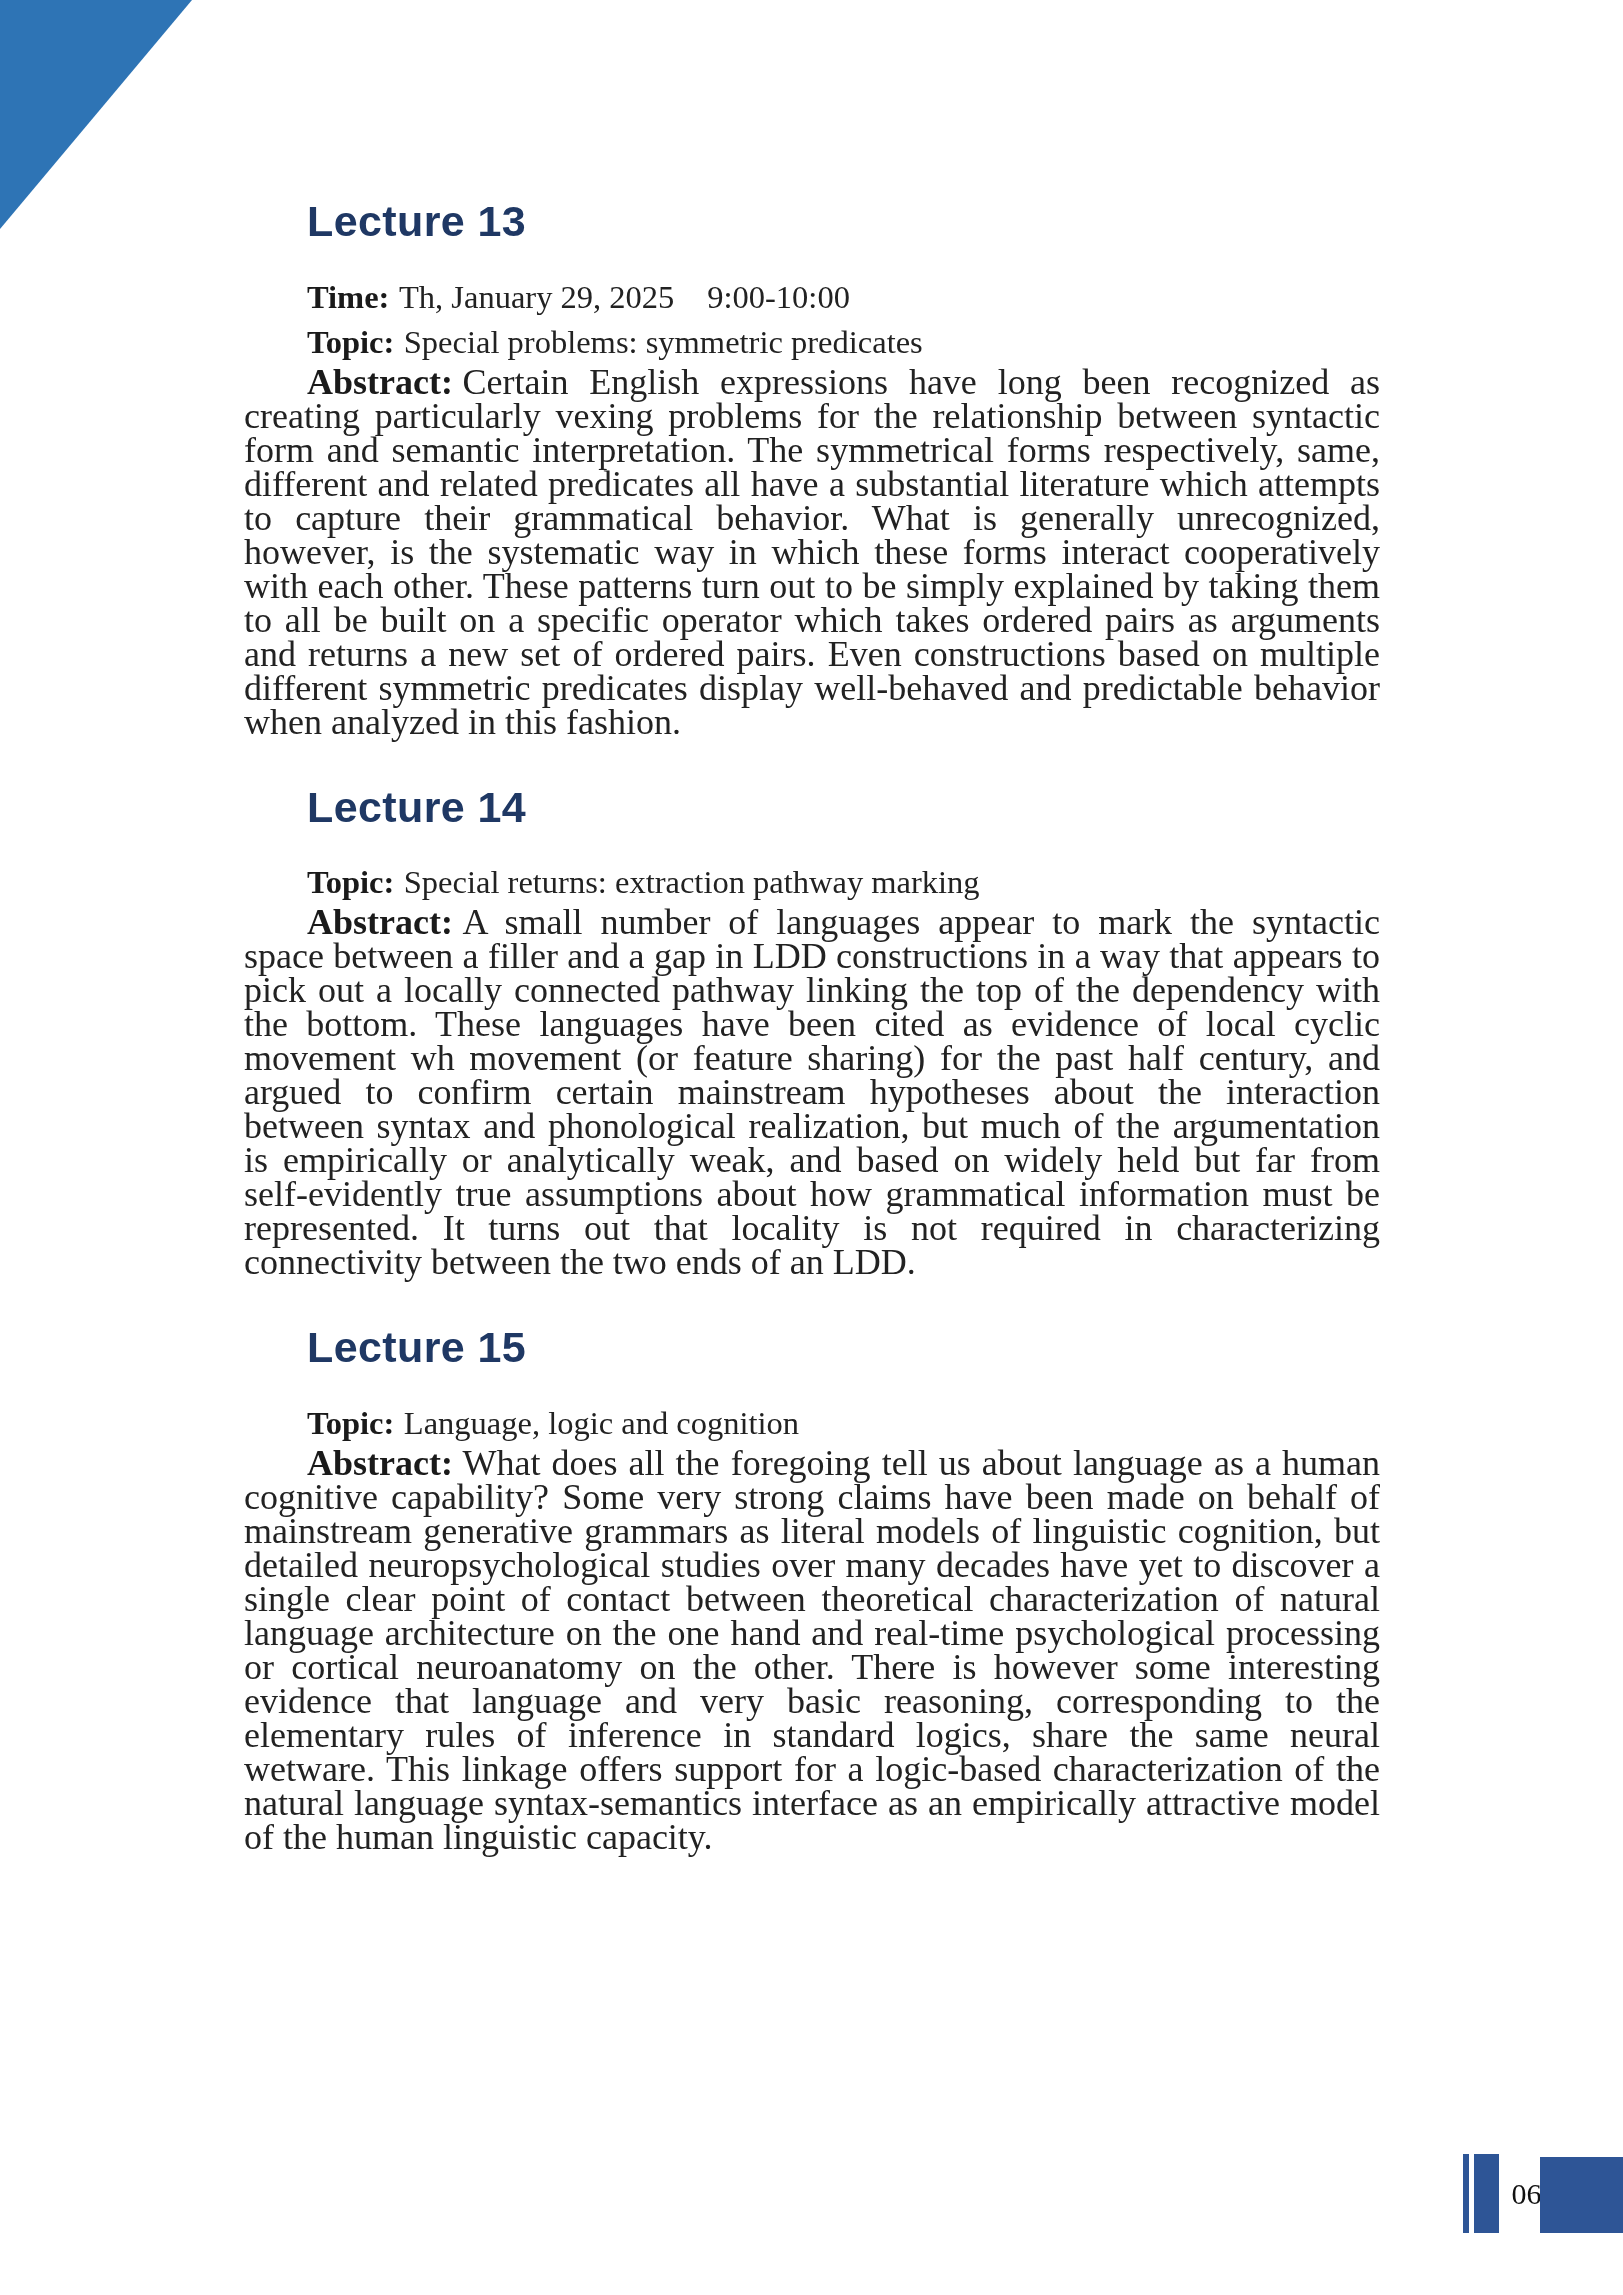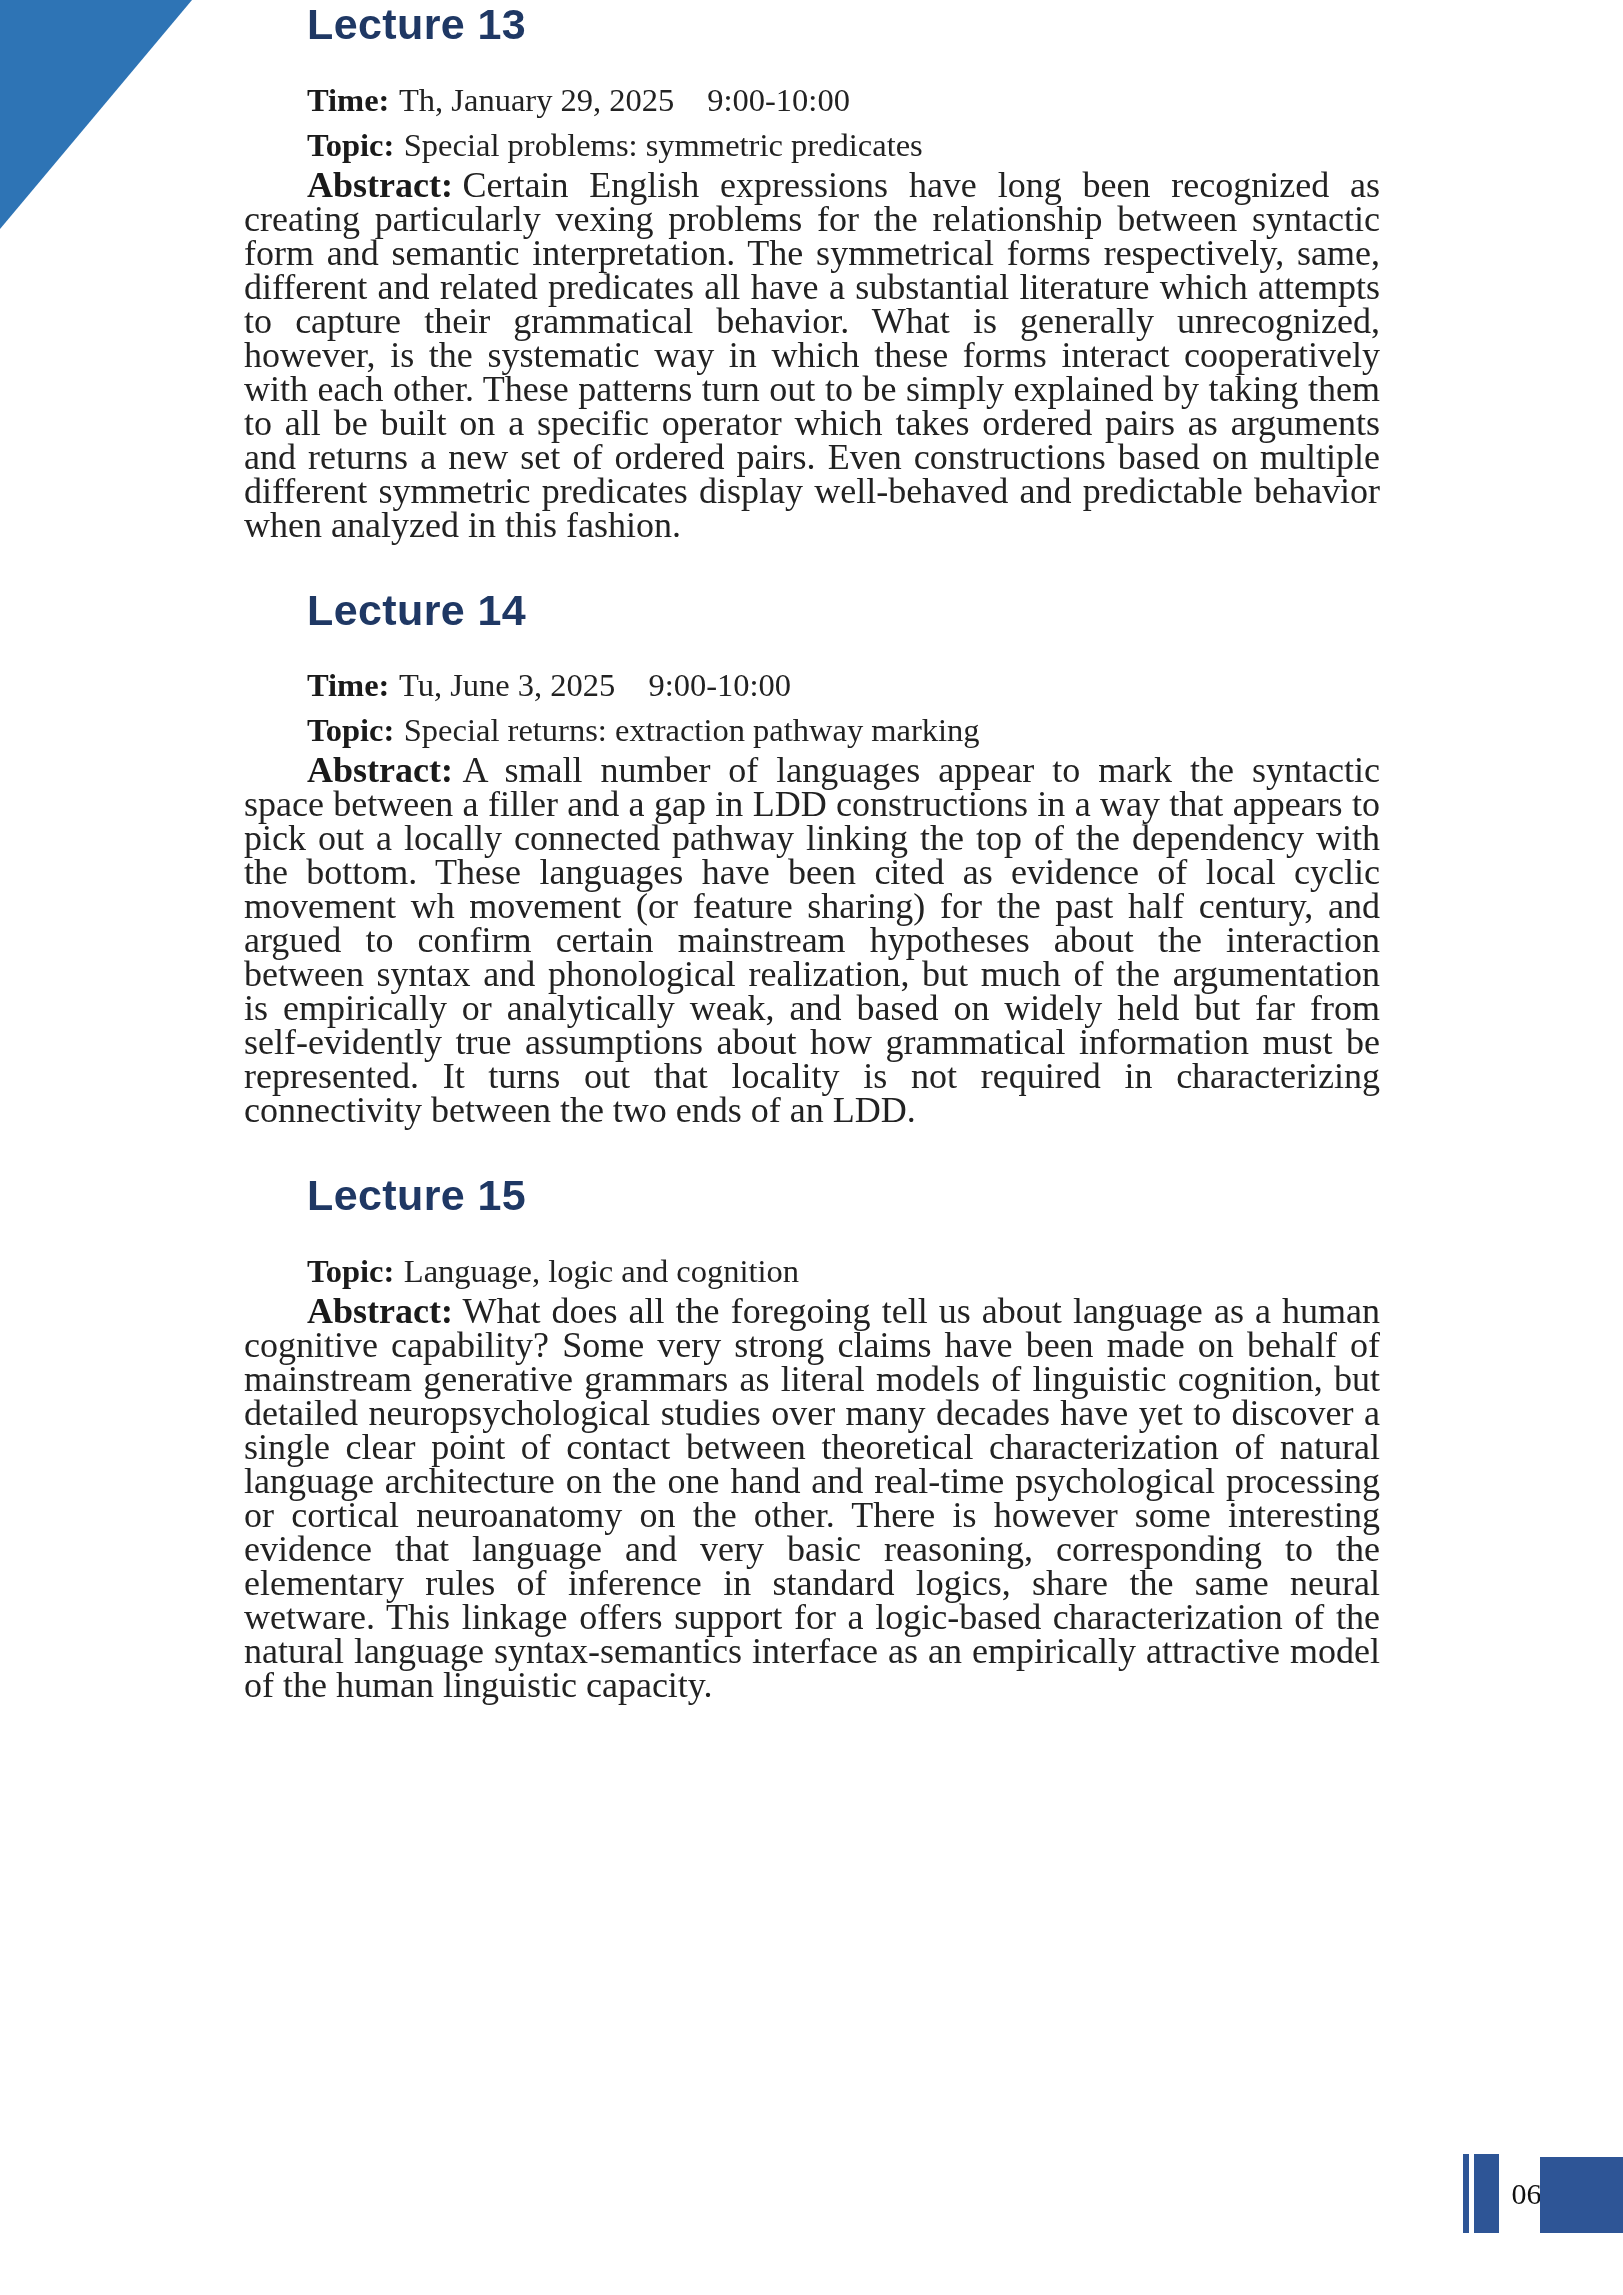--- a/index.html
+++ b/index.html
@@ -17,20 +17,21 @@
   
   .corner-triangle {
     position: absolute; top: 0; left: 0;
     width: 0; height: 0;
     border-top: 229px solid #2e74b5;
     border-right: 192px solid transparent;
   }
   .content {
     position: absolute;
     left: 244px; right: 243px; top: 0;
+    padding-top: 197px;
   }
   .lecture-section { margin: 0; }
   .lecture-section + .lecture-section { margin-top: 44px; }
   h2.lecture-heading {
     margin: 0 0 28.5px 63px;
     font-family: "Liberation Sans", sans-serif;
     font-weight: bold;
     font-size: 43px;
     line-height: 49px;
     color: #1f3864;
@@ -91,21 +92,20 @@
 
     <section class="lecture-section">
       <h2 class="lecture-heading">Lecture 13</h2>
       <p class="meta-line"><span class="meta-label">Time:</span><span>Th, January 29, 2025</span><span class="time-gap"></span><span>9:00-10:00</span></p>
       <p class="meta-line"><span class="meta-label">Topic:</span><span>Special problems: symmetric predicates</span></p>
       <p class="para"><span class="para-label">Abstract:</span><span>Certain English expressions have long been recognized as creating particularly vexing problems for the relationship between syntactic form and semantic interpretation. The symmetrical forms respectively, same, different and related predicates all have a substantial literature which attempts to capture their grammatical behavior. What is generally unrecognized, however, is the systematic way in which these forms interact cooperatively with each other. These patterns turn out to be simply explained by taking them to all be built on a specific operator which takes ordered pairs as arguments and returns a new set of ordered pairs. Even constructions based on multiple different symmetric predicates display well-behaved and predictable behavior when analyzed in this fashion.</span></p>
     </section>
 
     <section class="lecture-section">
       <h2 class="lecture-heading">Lecture 14</h2>
-      <p class="meta-line"><span class="meta-label">Time:</span><span>Tu, June 3, 2025</span><span class="time-gap"></span><span>9:00-10:00</span></p>
       <p class="meta-line"><span class="meta-label">Topic:</span><span>Special returns: extraction pathway marking</span></p>
       <p class="para"><span class="para-label">Abstract:</span><span>A small number of languages appear to mark the syntactic space between a filler and a gap in LDD constructions in a way that appears to pick out a locally connected pathway linking the top of the dependency with the bottom. These languages have been cited as evidence of local cyclic movement wh movement (or feature sharing) for the past half century, and argued to confirm certain mainstream hypotheses about the interaction between syntax and phonological realization, but much of the argumentation is empirically or analytically weak, and based on widely held but far from self-evidently true assumptions about how grammatical information must be represented. It turns out that locality is not required in characterizing connectivity between the two ends of an LDD.</span></p>
     </section>
 
     <section class="lecture-section">
       <h2 class="lecture-heading">Lecture 15</h2>
       <p class="meta-line"><span class="meta-label">Topic:</span><span>Language, logic and cognition</span></p>
       <p class="para"><span class="para-label">Abstract:</span><span>What does all the foregoing tell us about language as a human cognitive capability? Some very strong claims have been made on behalf of mainstream generative grammars as literal models of linguistic cognition, but detailed neuropsychological studies over many decades have yet to discover a single clear point of contact between theoretical characterization of natural language architecture on the one hand and real-time psychological processing or cortical neuroanatomy on the other. There is however some interesting evidence that language and very basic reasoning, corresponding to the elementary rules of inference in standard logics, share the same neural wetware. This linkage offers support for a logic-based characterization of the natural language syntax-semantics interface as an empirically attractive model of the human linguistic capacity.</span></p>
     </section>
 

